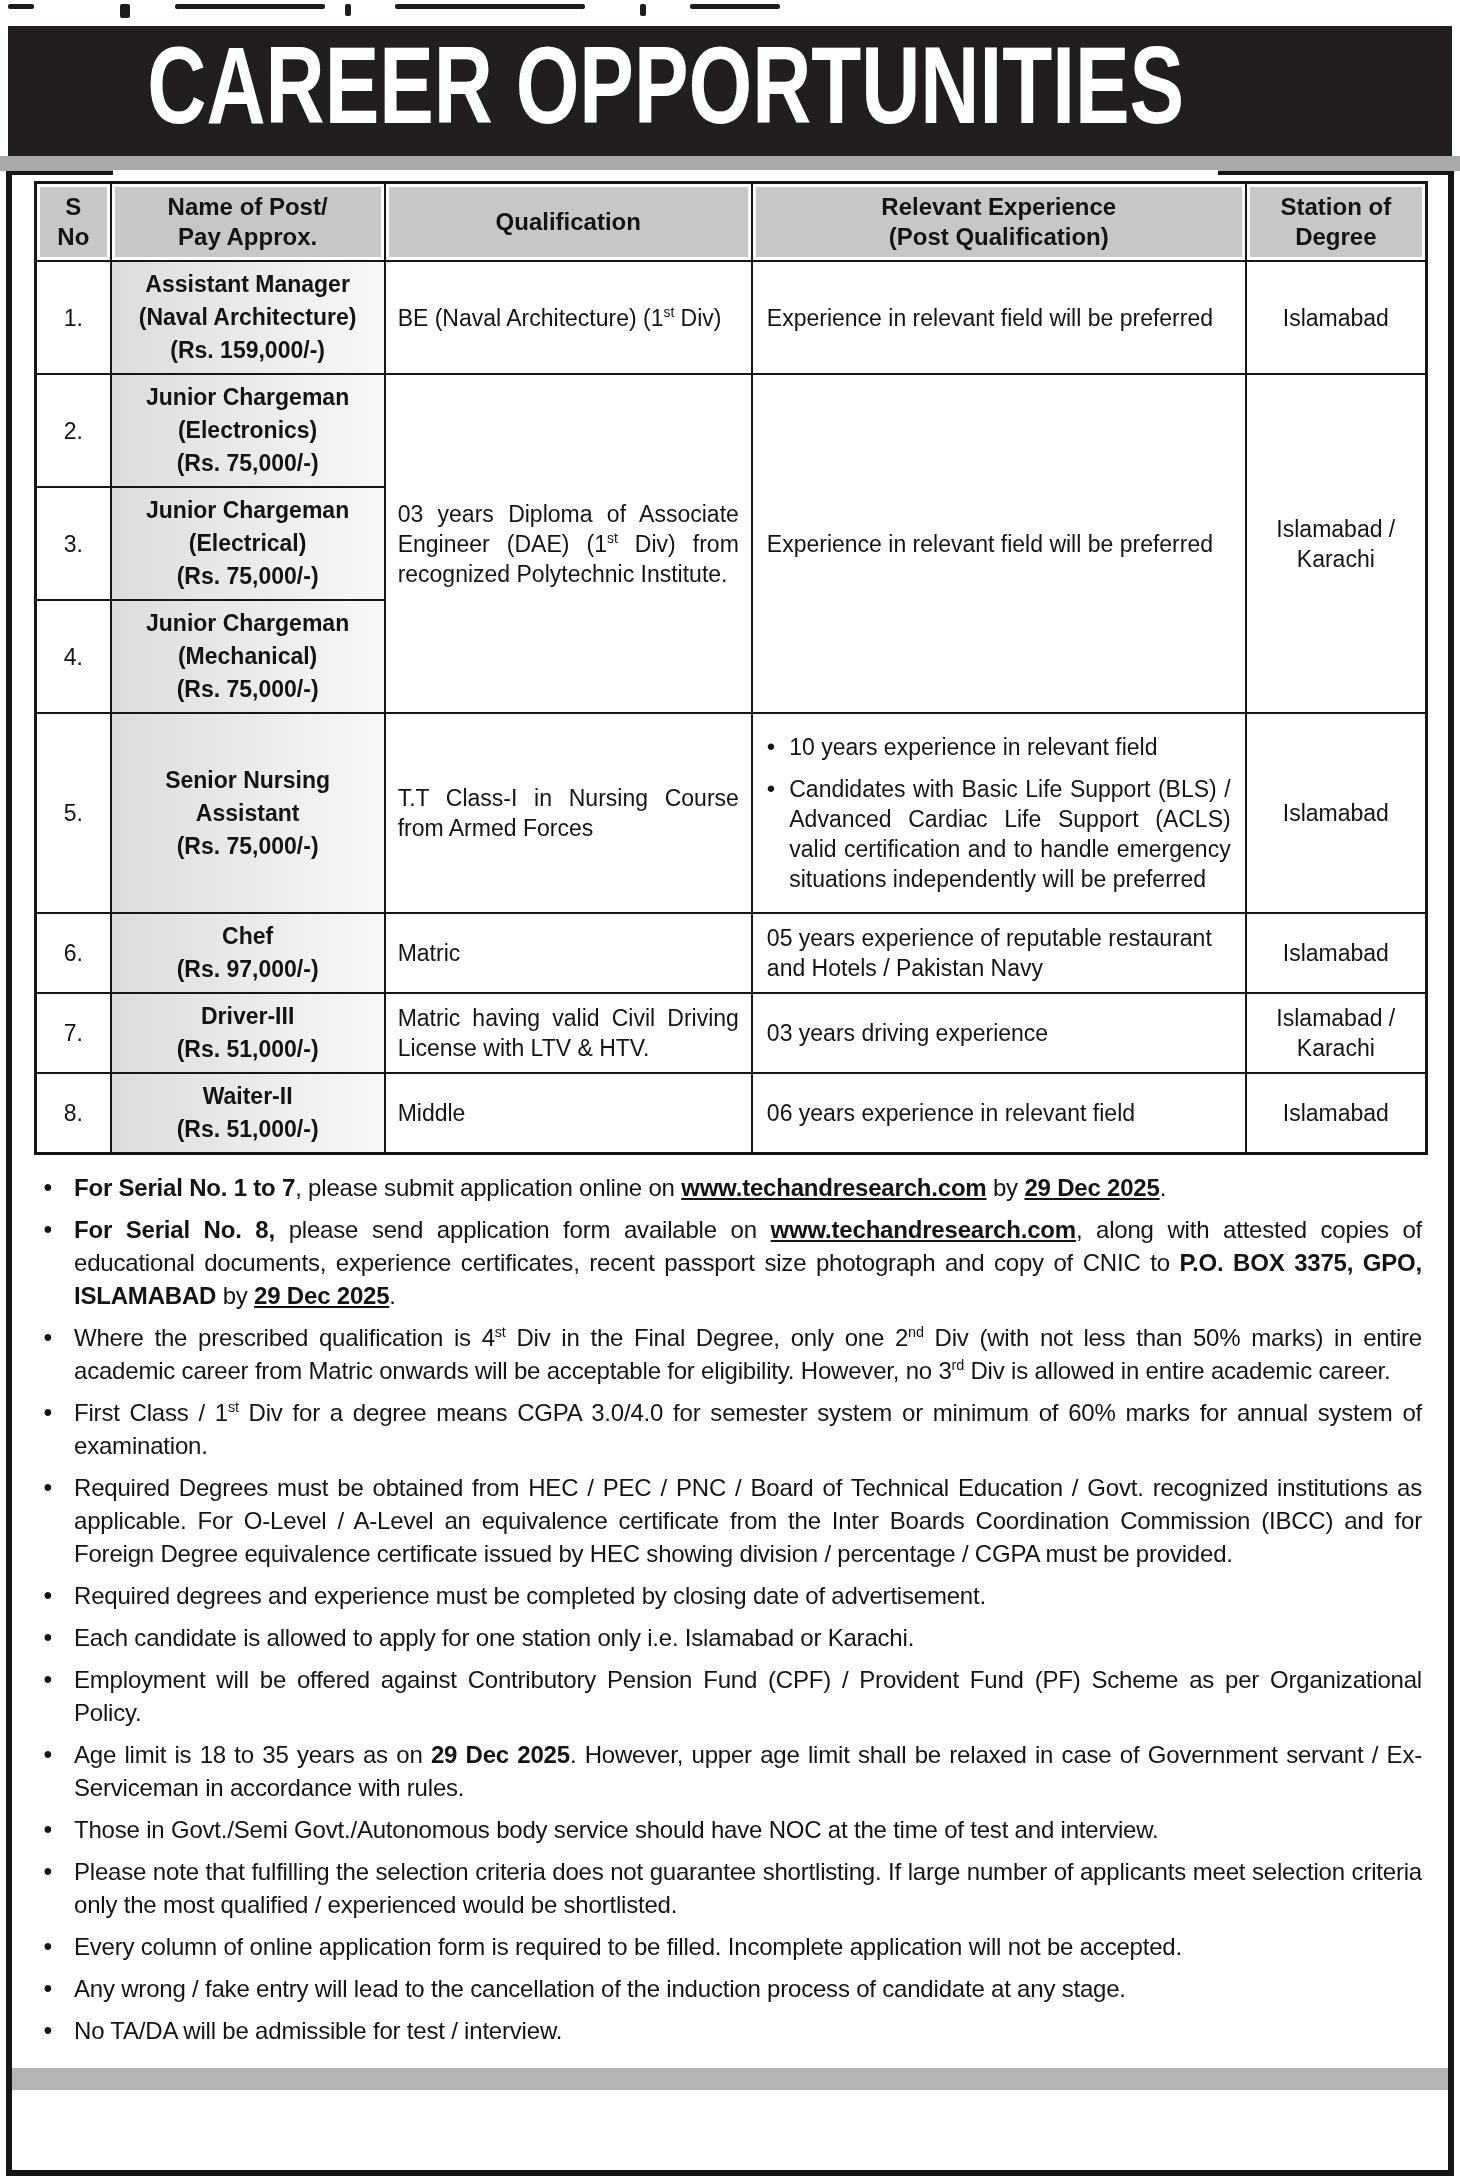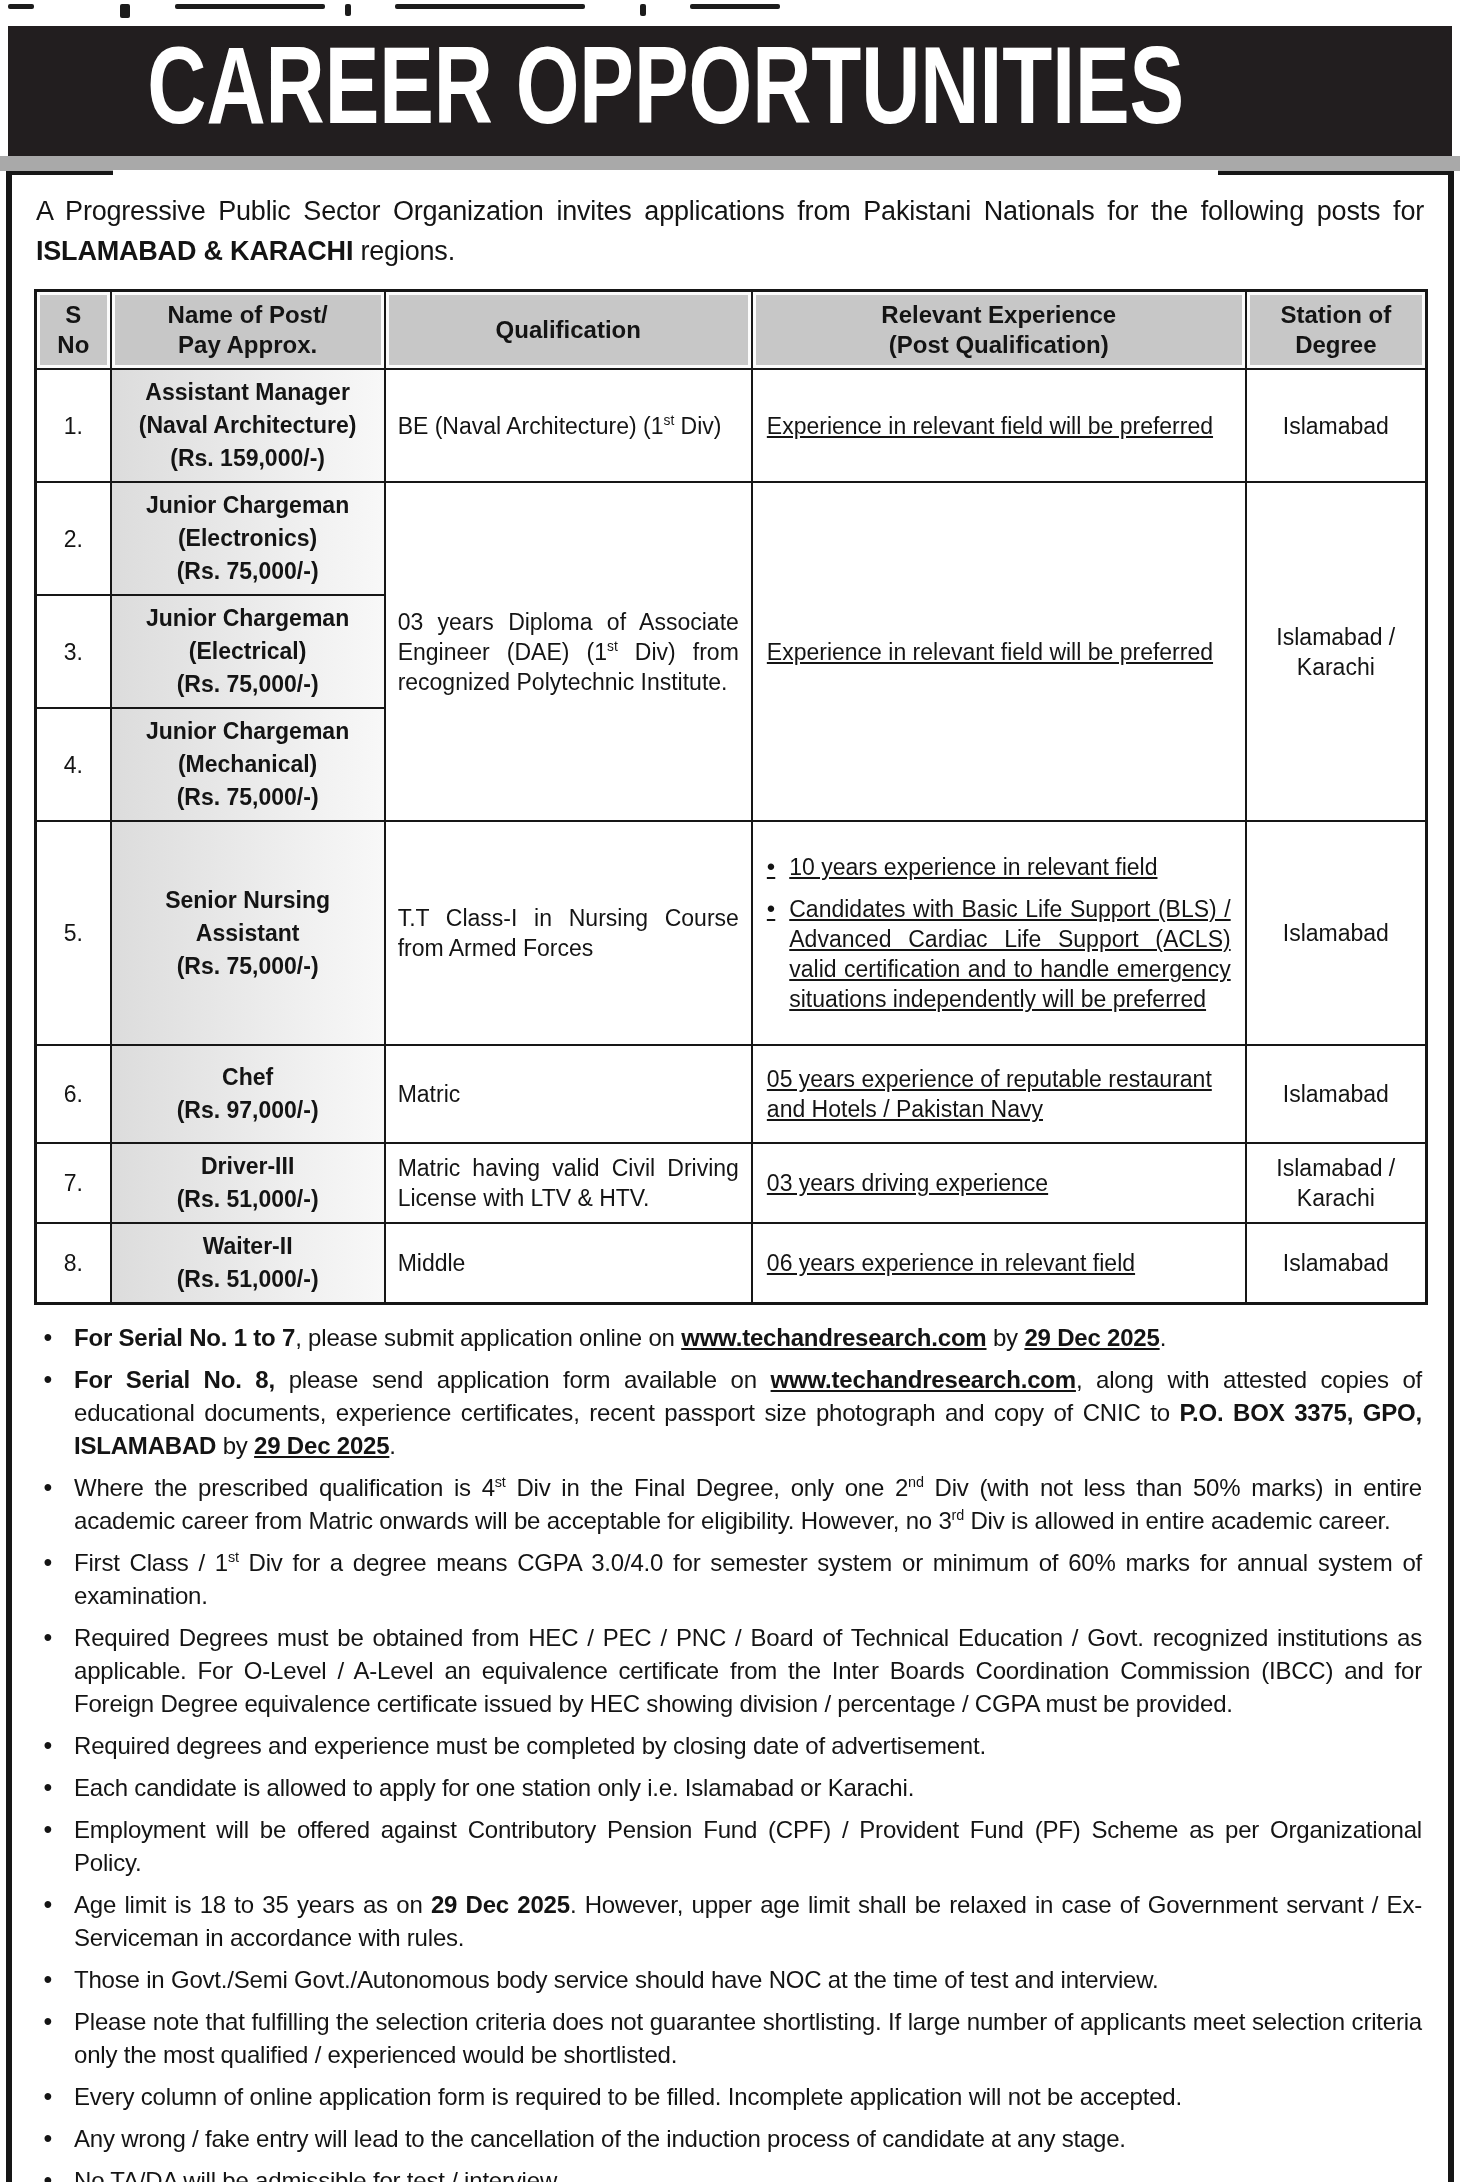--- a/index.html
+++ b/index.html
@@ -35,21 +35,21 @@
   table.posts{border-collapse:collapse;margin:6px 0 0 22px;width:1394px;table-layout:fixed;
     border:3px solid #161616;}
   th,td{border:2.5px solid #161616;vertical-align:middle;word-wrap:break-word;}
   th{background:var(--headerbg,#c7c7c7);box-shadow:inset 0 0 0 3px #fbfbfb;
     font-size:24px;font-weight:bold;line-height:30px;padding:8px 2px;text-align:center;}
   td{font-size:23px;line-height:30px;padding:6px 10px;}
   .cell-sno{text-align:center;}
   .cell-post{background:linear-gradient(90deg,var(--postleft,#dcdcdc),var(--postright,#f8f8f8));
     font-weight:bold;text-align:center;line-height:33px;padding:6px 4px;}
   .cell-qual{text-align:justify;padding:6px 12px;}
-  .cell-exp{text-align:left;padding:18px 14px;text-decoration:underline;}
+  .cell-exp{text-align:left;padding:6px 14px;}
   .cell-station{text-align:center;}
   .cell-bullet{display:flex;gap:14px;margin:12px 0;text-align:justify;}
   .cell-bullet .dot{flex:none;font-size:24px;line-height:30px;}
   sup{font-size:0.6em;vertical-align:super;line-height:0;}
 
   
   .notes{padding:16px 6px 6px 10px;}
   .note{display:flex;margin-bottom:9px;font-size:24px;line-height:33px;}
   .note-dot{flex:none;width:52px;text-align:center;font-size:25px;}
   .note-text{flex:1;text-align:justify;padding-right:20px;letter-spacing:-0.2px;}
@@ -73,21 +73,20 @@
 <div class="banner">
   <div class="banner-title-box">
     <span class="banner-title">CAREER OPPORTUNITIES</span>
   </div>
 </div>
 
 <div class="gray-strip"></div>
 
 <div class="content-box">
 
-  <div class="intro"><span>A Progressive Public Sector Organization invites applications from Pakistani Nationals for the following posts for </span><span style="font-weight: bold;">ISLAMABAD &amp; KARACHI</span><span> regions.</span></div>
 
   <table class="posts">
     <colgroup>
       <col style="width:5.4%">
         <col style="width:19.7%">
         <col style="width:26.4%">
         <col style="width:35.5%">
         <col style="width:13%">
     </colgroup>
     <thead>

